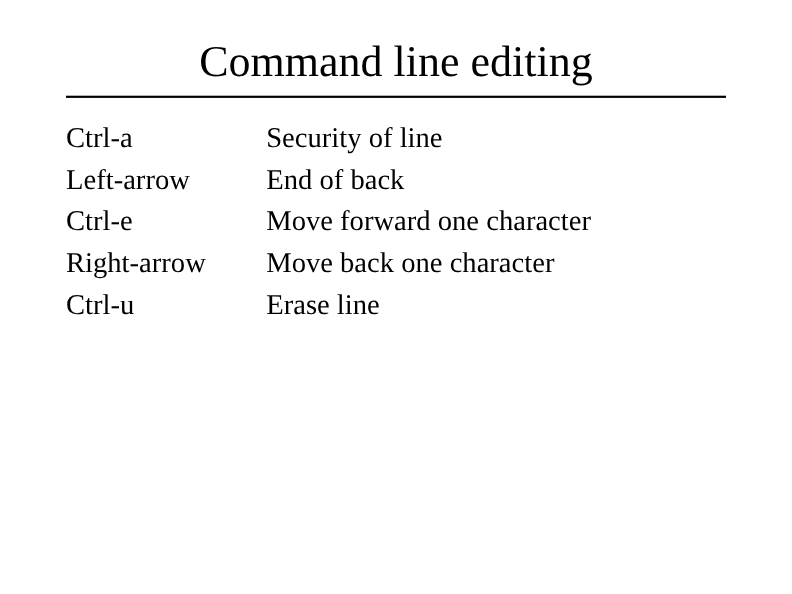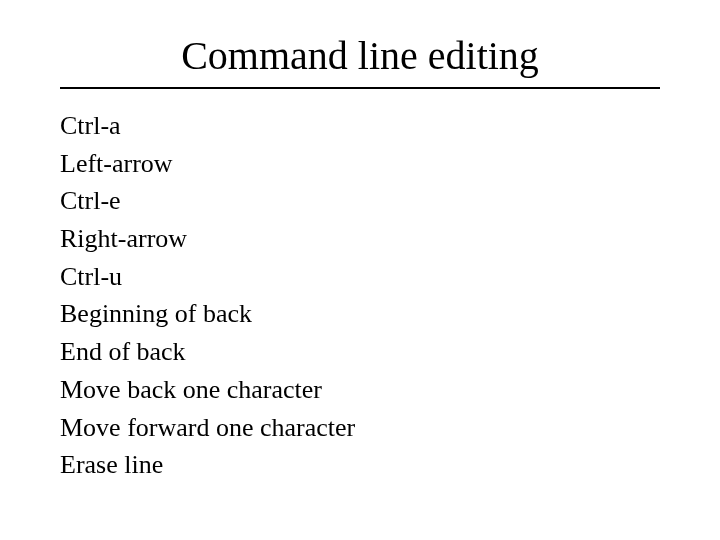--- a/index.html
+++ b/index.html
@@ -27,21 +27,21 @@
       text-align: center;
       margin-bottom: 8px;
     }
     .rule {
       border: none;
       border-top: 2.5px solid #000000;
       margin: 0 0 18px 0;
     }
     .content {
       display: flex;
-      flex-direction: column;
+      flex-direction: row;
     }
     .col-keys {
       width: 182px;
       flex-shrink: 0;
     }
     .col-descs {
       flex: 1;
     }
     .row {
       font-size: 26px;
@@ -66,20 +66,20 @@
   <hr class="rule">
   <div class="content">
     <div class="col-keys">
       <div class="row">Ctrl-a</div>
       <div class="row">Left-arrow</div>
       <div class="row">Ctrl-e</div>
       <div class="row">Right-arrow</div>
       <div class="row">Ctrl-u</div>
     </div>
     <div class="col-descs">
-      <div class="row">Beginning of back</div>
+      <div class="row">Security of line</div>
       <div class="row">End of back</div>
+      <div class="row">Move forward one character</div>
       <div class="row">Move back one character</div>
-      <div class="row">Move forward one character</div>
       <div class="row">Erase line</div>
     </div>
   </div>
 </div>
 
 </body></html>

